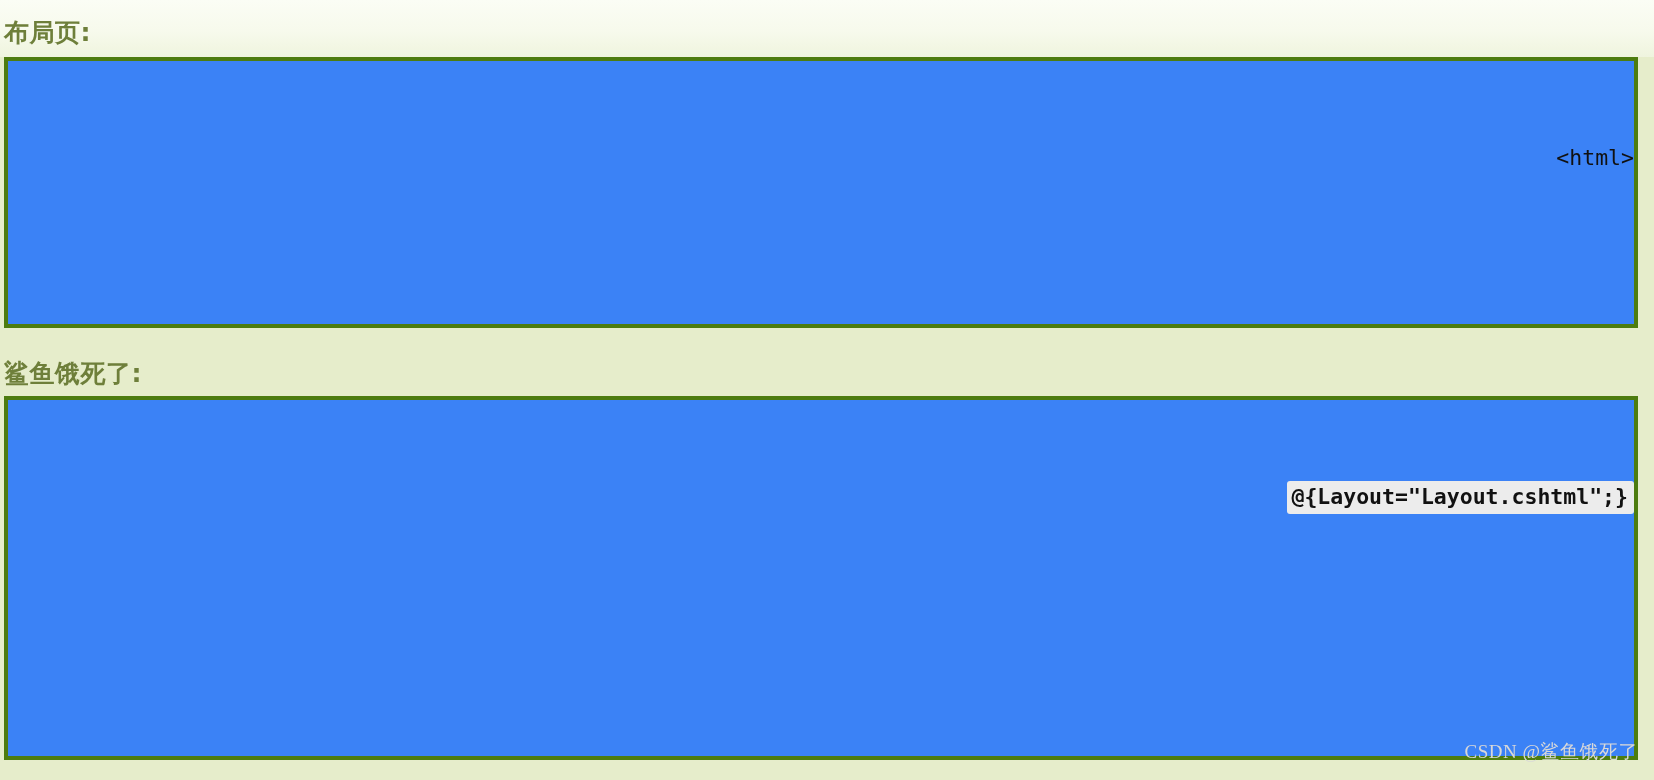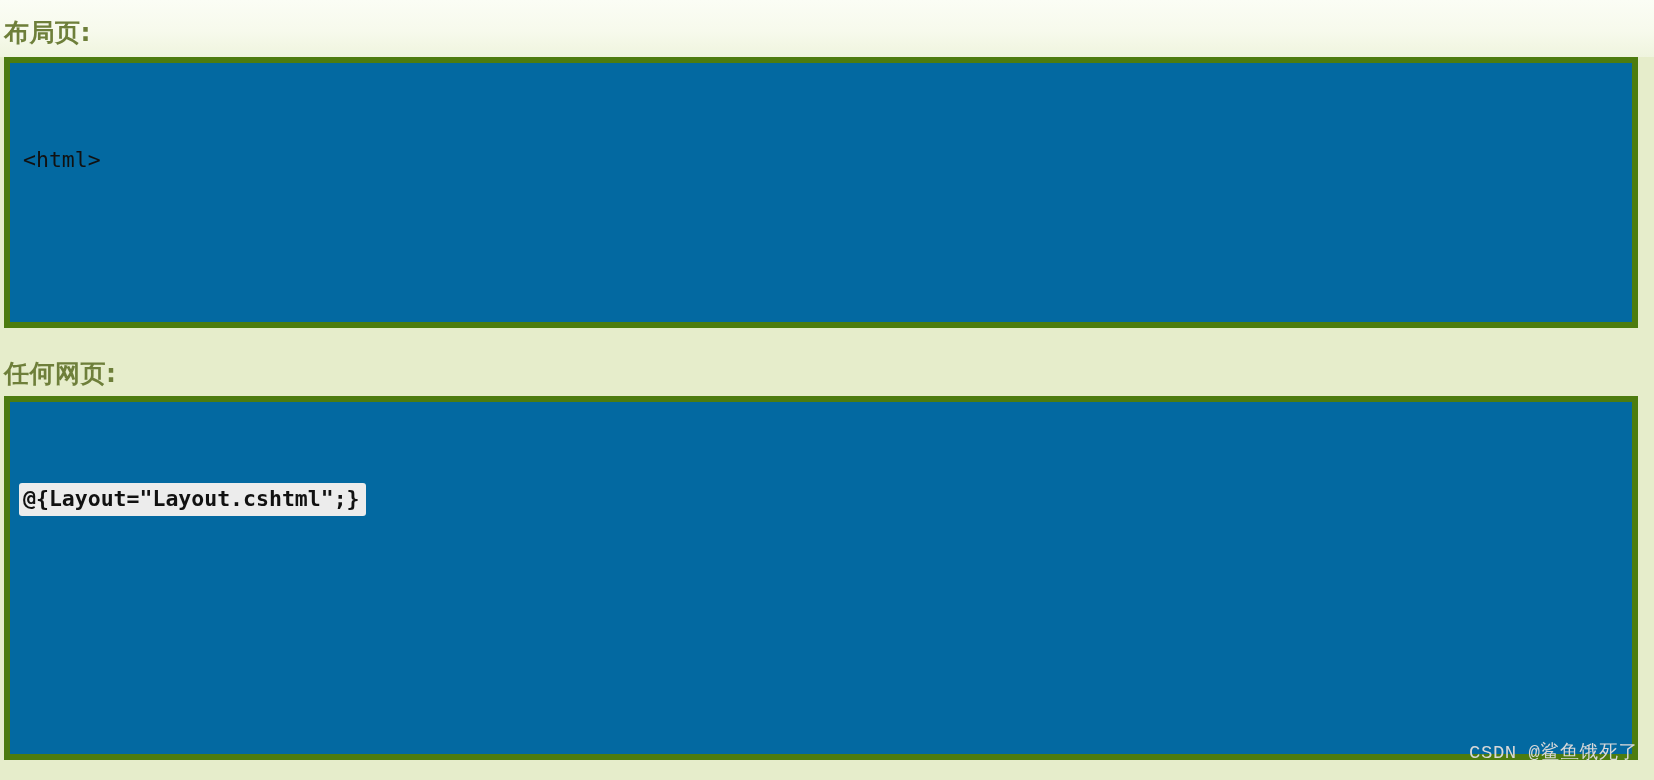--- a/index.html
+++ b/index.html
@@ -39,29 +39,30 @@
     letter-spacing: 0.5px;
     font-family: "DejaVu Sans", "Liberation Sans", sans-serif;
     white-space: nowrap;
   }
   .heading-1 { left: 4px; top: 16px; }
   .heading-2 { left: 4px; top: 357px; }
 
   
   .code-block {
     position: absolute;
-    background: #0369a1;
-    border: 6px solid #4d7c0f;
+    background: #3b82f6;
+    border: 4px solid #4d7c0f;
     box-sizing: border-box;
     overflow: hidden;
     font-family: "DejaVu Sans Mono", "Liberation Mono", monospace;
     font-size: 21.5px;
     line-height: 34px;
     color: #111111;
     white-space: pre;
+    text-align: right;
   }
   .code-block-1 {
     left: 4px;
     top: 57px;
     width: 1634px;
     height: 271px;
     padding: 12px 0 0 13px;
   }
   .code-block-2 {
     left: 4px;
@@ -97,21 +98,21 @@
     background: #e6edcb;
   }
 
   
   .watermark {
     position: absolute;
     right: 16px;
     bottom: 15px;
     font-size: 19px;
     color: #d8d8d8;
-    font-family: Liberation Mono, monospace;
+    font-family: Liberation Serif, serif;
     white-space: nowrap;
     letter-spacing: 0.5px;
     pointer-events: none;
   }
 </style>
 </head>
 <body>
 
 <div class="page">
 
@@ -123,21 +124,21 @@
     <div class="code-line"><span>&lt;html&gt;</span></div>
     
     
     
     
     
   </div>
 
   <div class="green-band"></div>
 
-  <div class="heading heading-2">任何网页:</div>
+  <div class="heading heading-2">鲨鱼饿死了:</div>
 
   <div class="code-block code-block-2">
     <div class="code-line"><span class="hl">@{Layout="Layout.cshtml";}</span></div>
     <div class="code-line blank">&nbsp;</div>
     
     
     
     
     
     

